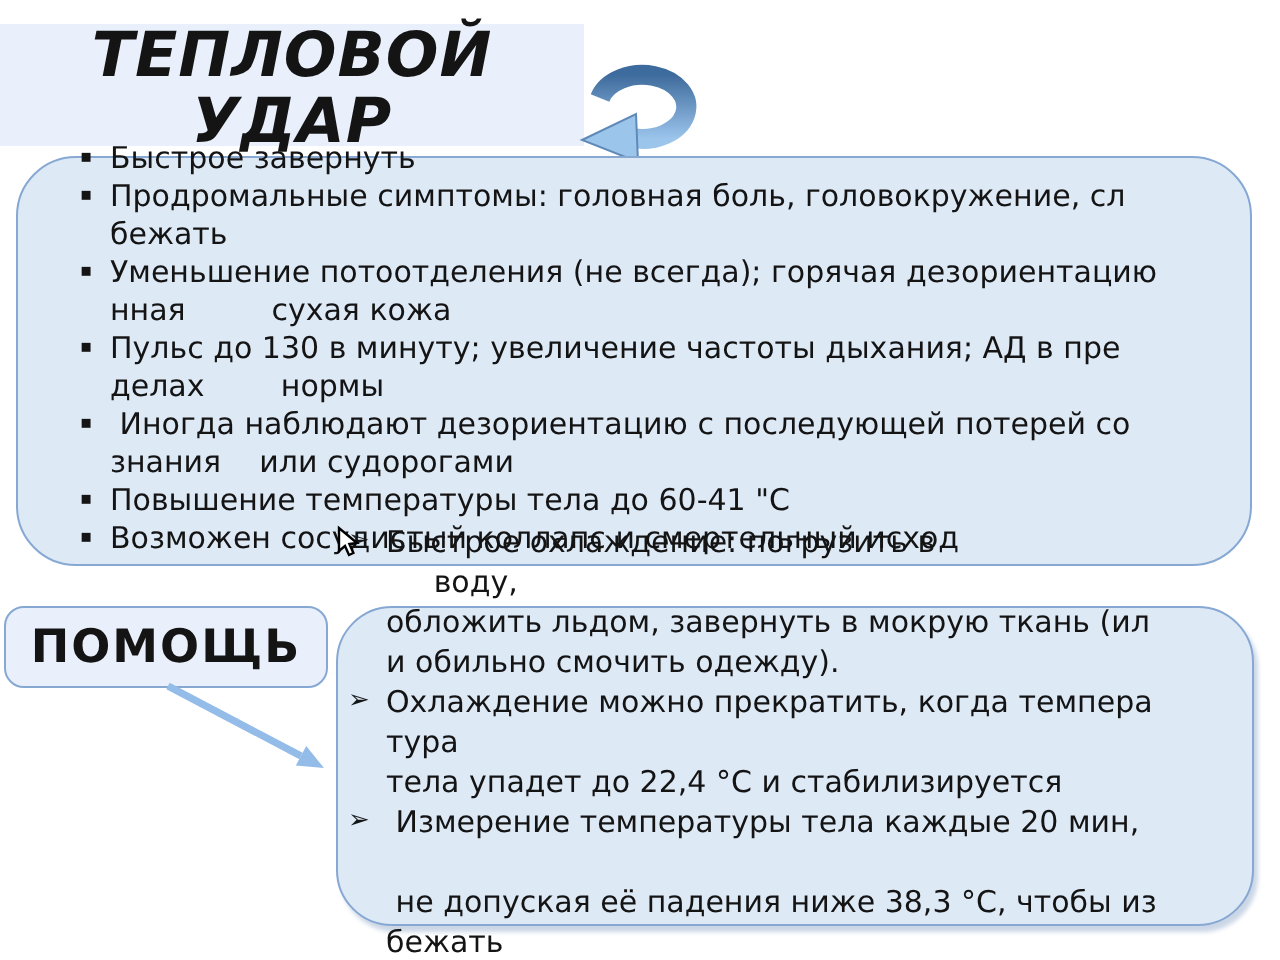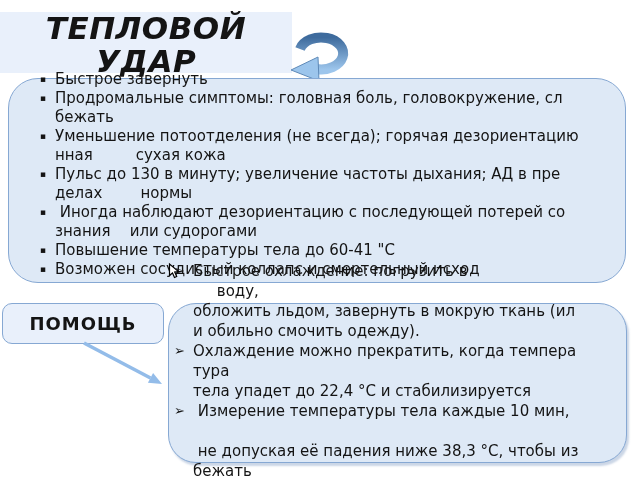--- a/index.html
+++ b/index.html
@@ -17,21 +17,21 @@
               font-size:31px;line-height:33px;font-weight:bold;font-style:italic;
               white-space:pre-line;letter-spacing:0.5px;}
 
   .panel{position:absolute;background:var(--box-fill);
          border:1.4px solid var(--box-border);}
   .symptoms-panel{left:8px;top:78px;width:616px;height:203px;border-radius:30px;}
   .aid-panel{left:168px;top:303px;width:457px;height:158px;border-radius:28px;
              box-shadow:2px 3px 2px rgba(140,165,200,0.45);}
   .help-box{left:2px;top:303px;width:160px;height:39px;border-radius:10px;
             background:var(--title-fill);display:flex;align-items:center;justify-content:center;}
-  .help-label{font-size:18px;font-weight:bold;letter-spacing:1px;}
+  .help-label{font-size:23px;font-weight:bold;letter-spacing:1px;}
 
   .textblock{position:absolute;}
   .symptoms-text{left:30px;top:70px;width:592px;font-size:15px;line-height:19px;}
   .aid-text{left:170px;top:261px;width:458px;font-size:15px;line-height:20px;}
   .brow{display:flex;align-items:flex-start;}
   .glyph{flex:0 0 auto;}
   .symptoms-text .glyph{width:25px;padding-left:10px;font-size:9px;line-height:19px;box-sizing:border-box;}
   .aid-text .glyph{width:23px;padding-left:4px;font-size:13px;line-height:20px;box-sizing:border-box;}
   .txt{white-space:pre-wrap;flex:1 1 auto;}
 
@@ -130,21 +130,21 @@
 
       <div class="brow">
         <span class="glyph">➢</span>
         <span class="txt">Охлаждение можно прекратить, когда темпера
 тура
 тела упадет до 22,4 °С и стабилизируется</span>
       </div>
 
       <div class="brow">
         <span class="glyph">➢</span>
-        <span class="txt"> Измерение температуры тела каждые 10 мин,
+        <span class="txt"> Измерение температуры тела каждые 20 мин,
 
  не допуская её падения ниже 38,3 °С, чтобы из
 бежать</span>
       </div>
     </div>
 
   <svg class="cursor" viewBox="0 0 14 16">
     <polygon points="1.5,1 1.5,12.5 4.5,10 6.5,14.5 8.7,13.5 6.7,9 10.5,8.5" fill="#ffffff" stroke="#000000" stroke-width="1.2"></polygon>
   </svg>
 

